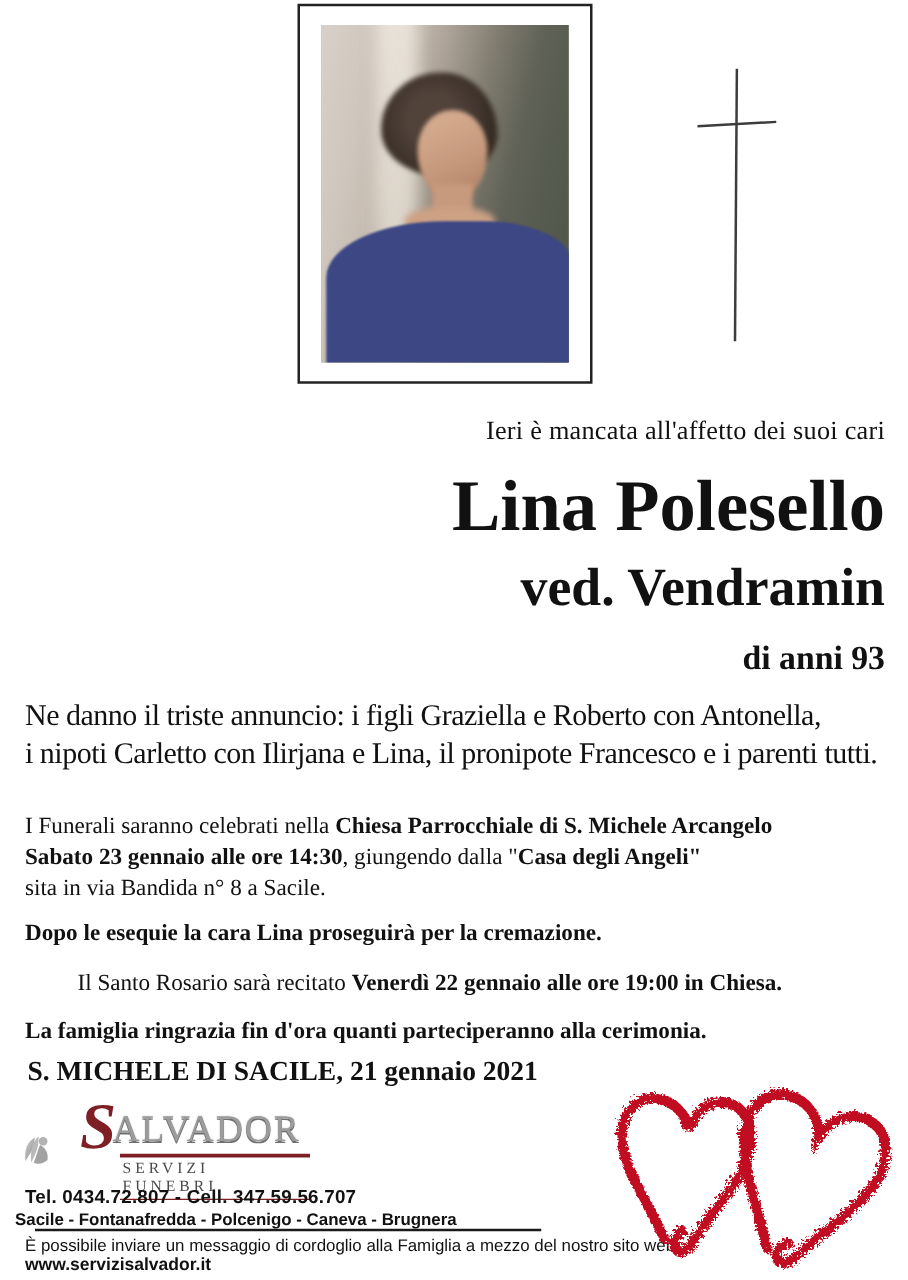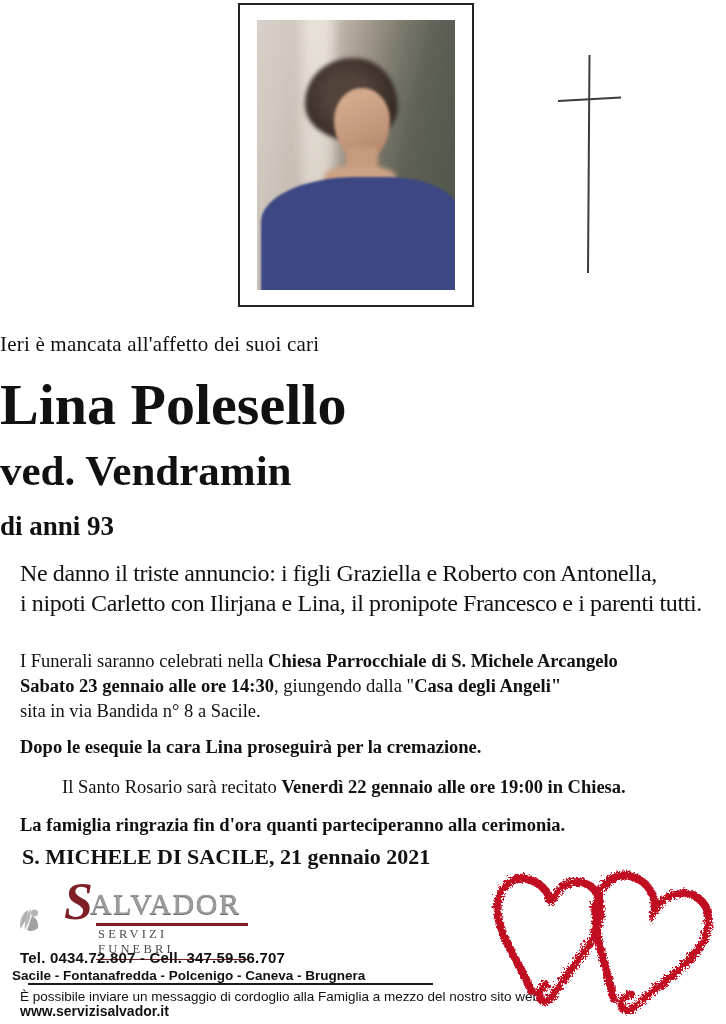--- a/index.html
+++ b/index.html
@@ -38,21 +38,21 @@
     background-image:radial-gradient(circle,#ead fbc 1px,transparent 1px),
       radial-gradient(circle,#e9dfc2 1.4px,transparent 1.9px),
       radial-gradient(circle,#c6cdec 1px,transparent 1.5px);
     background-size:9px 8px,13px 11px,17px 14px;
     border-radius:48% 36% 0 0/38% 30% 0 0;filter:blur(1px);}
 
   
   .cross{left:540px;top:45px;width:100px;height:240px;}
 
   
-  .center{left:0;width:708px;text-align:left;}
+  .center{left:0;width:708px;text-align:right;}
   .intro{top:332px;font-size:21px;letter-spacing:.2px;}
   .name{top:376px;font-size:58px;font-weight:bold;line-height:1;}
   .maiden{top:449px;font-size:43px;font-weight:bold;line-height:1;}
   .age{top:513px;font-size:27px;font-weight:bold;line-height:1;}
 
   
   .para{left:20px;width:690px;}
   .announce{top:558px;font-size:24px;line-height:30px;letter-spacing:-0.4px;}
   .funeral{top:649px;font-size:18.5px;line-height:25px;}
   .cremation{top:737px;font-size:18.5px;font-weight:bold;}

